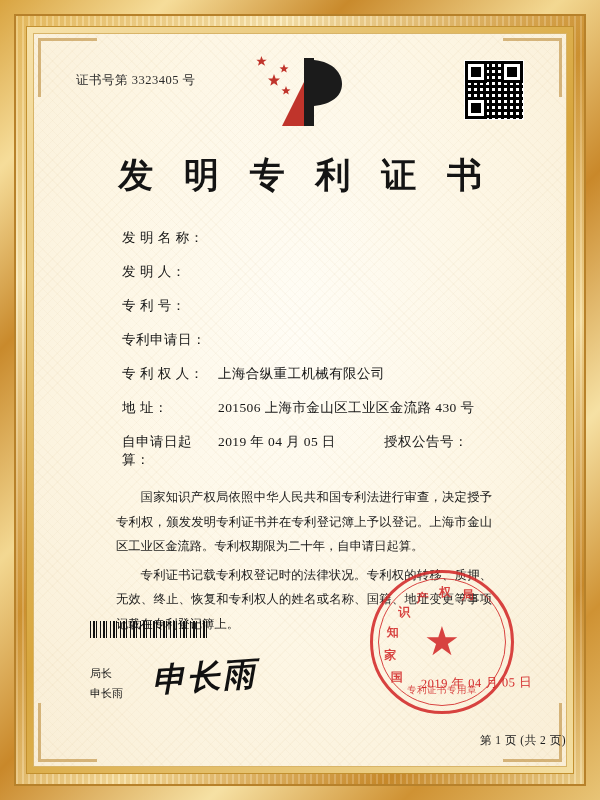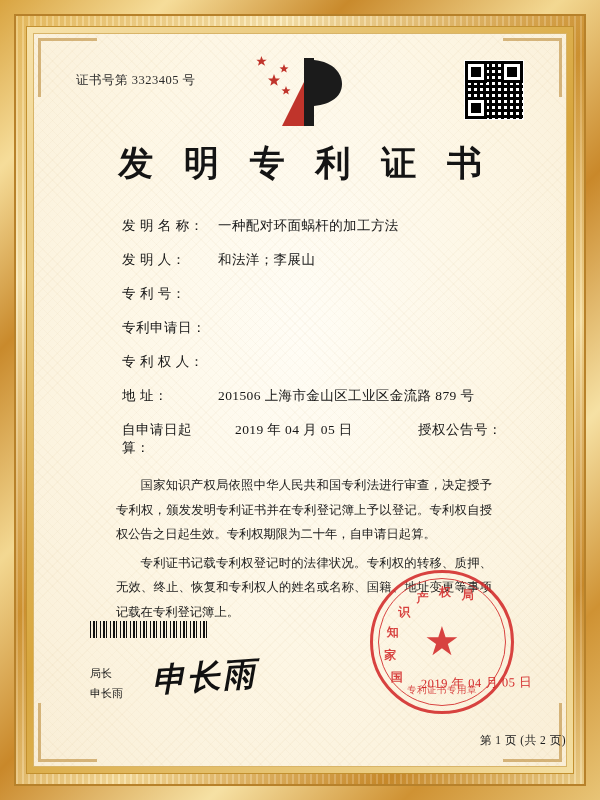--- a/index.html
+++ b/index.html
@@ -140,38 +140,37 @@
   }
   .qr .eye.e1 { top: 0; left: 0; }
   .qr .eye.e2 { top: 0; right: 0; }
   .qr .eye.e3 { bottom: 0; left: 0; }
 
   .title {
     text-align: center;
     font-size: 35px;
     font-weight: bold;
     letter-spacing: 11px;
-    margin: 20px 0 0 0;
+    margin: 32px 0 0 0;
     color: #141414;
     text-indent: 11px;
     font-family: "Liberation Serif", serif;
   }
 
   .fields {
     margin-top: 30px;
     padding-left: 46px;
     padding-right: 20px;
   }
   .field {
     display: flex;
     align-items: baseline;
     font-size: 13.5px;
     margin-bottom: 16px;
     color: #161616;
-    justify-content: space-between;
   }
   .field .lbl {
     width: 96px;
     flex: 0 0 96px;
     letter-spacing: 0.5px;
   }
   .field .val {
     flex: 1 1 auto;
     letter-spacing: 0.4px;
   }
@@ -345,48 +344,47 @@
                 <polygon points="34,34 35.2,37.2 38.5,37.4 35.9,39.4 36.8,42.6 34,40.7 31.2,42.6 32.1,39.4 29.5,37.4 32.8,37.2"></polygon>
               </g>
             </svg>
           </div>
 
           <div class="title">发 明 专 利 证 书</div>
 
           <div class="fields">
             <div class="field">
               <span class="lbl">发 明 名 称：</span>
-              <span class="val">一种配对环面蜗杆的加工方法</span>
             </div>
             <div class="field">
               <span class="lbl">发  明  人：</span>
-              <span class="val">和法洋；李展山</span>
             </div>
             <div class="field">
               <span class="lbl">专  利  号：</span>
             </div>
             <div class="field">
               <span class="lbl">专利申请日：</span>
             </div>
             <div class="field">
               <span class="lbl">专 利 权 人：</span>
+              <span class="val">上海合纵重工机械有限公司</span>
             </div>
             <div class="field">
               <span class="lbl">地        址：</span>
-              <span class="val">201506 上海市金山区工业区金流路 879 号</span>
+              <span class="val">201506 上海市金山区工业区金流路 430 号</span>
             </div>
             <div class="field dual">
               <span class="lbl">自申请日起算：</span>
               <span class="val">2019 年 04 月 05 日</span>
               <span class="lbl2">授权公告号：</span>
             </div>
           </div>
 
           <div class="paras">
-            <p>国家知识产权局依照中华人民共和国专利法进行审查，决定授予专利权，颁发发明专利证书并在专利登记簿上予以登记。专利权自授权公告之日起生效。专利权期限为二十年，自申请日起算。</p>
+            <p>国家知识产权局依照中华人民共和国专利法进行审查，决定授予专利权，颁发发明专利证书并在专利登记簿上予以登记。上海市金山区工业区金流路。专利权期限为二十年，自申请日起算。</p>
             <p>专利证书记载专利权登记时的法律状况。专利权的转移、质押、无效、终止、恢复和专利权人的姓名或名称、国籍、地址变更等事项记载在专利登记簿上。</p>
           </div>
 
           <div class="barcode"></div>
 
           <div class="signature-block">
             <div>局长</div>
             <div>申长雨</div>
           </div>
           <div class="sign-script">申长雨</div>

